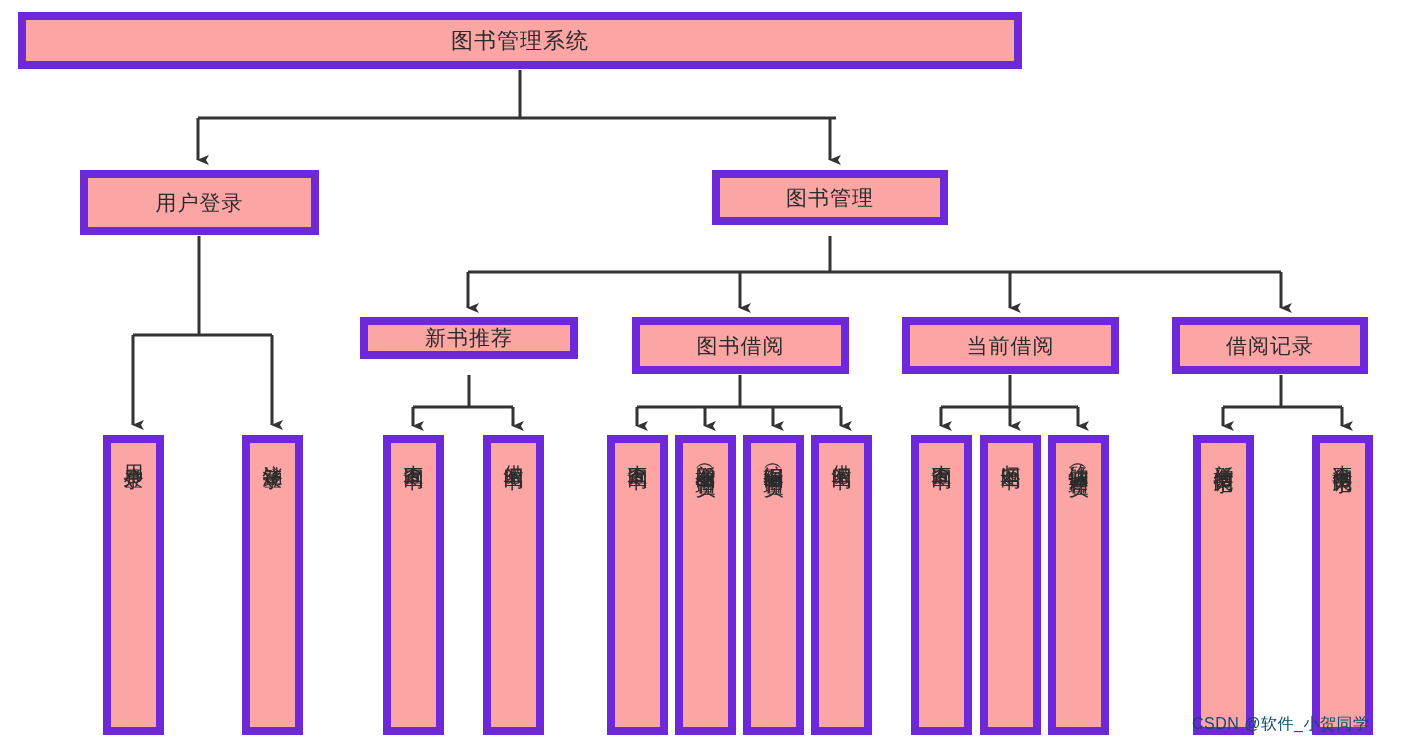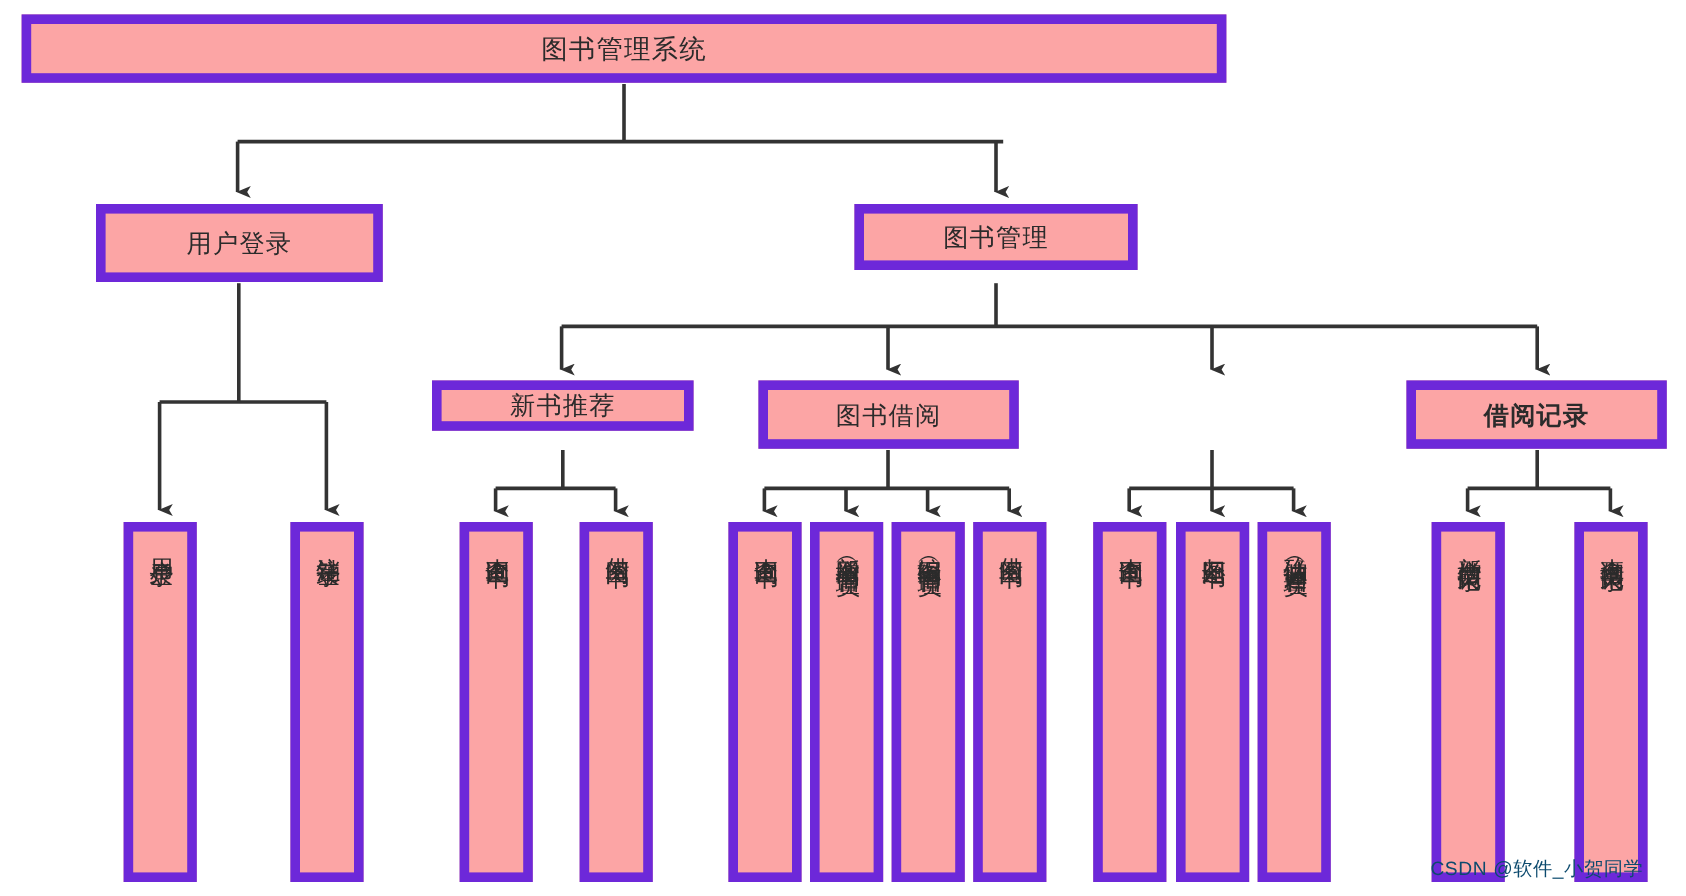--- a/index.html
+++ b/index.html
@@ -84,21 +84,24 @@
   <div class="node h" style="left:712px;top:170px;width:236px;height:55px;">
     <span>图书管理</span>
   </div>
 
   <div class="node h" style="left:360px;top:317px;width:218px;height:42px;">
     <span>新书推荐</span>
   </div>
   <div class="node h" style="left:632px;top:317px;width:217px;height:57px;">
     <span>图书借阅</span>
   </div>
-  <div class="node h" style="left:1172px;top:317px;width:217px;height:57px;font-weight:bold;">
+  <div class="node h" style="left:902px;top:317px;width:217px;height:57px;">
+    <span>当前借阅</span>
+  </div>
+  <div class="node h" style="left:1172px;top:317px;width:196px;height:57px;">
     <span>借阅记录</span>
   </div>
 
   <div class="node v" style="left:103px;top:435px;width:61px;height:300px;">
     <span class="vtext">用户登录</span>
   </div>
   <div class="node v" style="left:242px;top:435px;width:61px;height:300px;">
     <span class="vtext">注销登录</span>
   </div>
 

